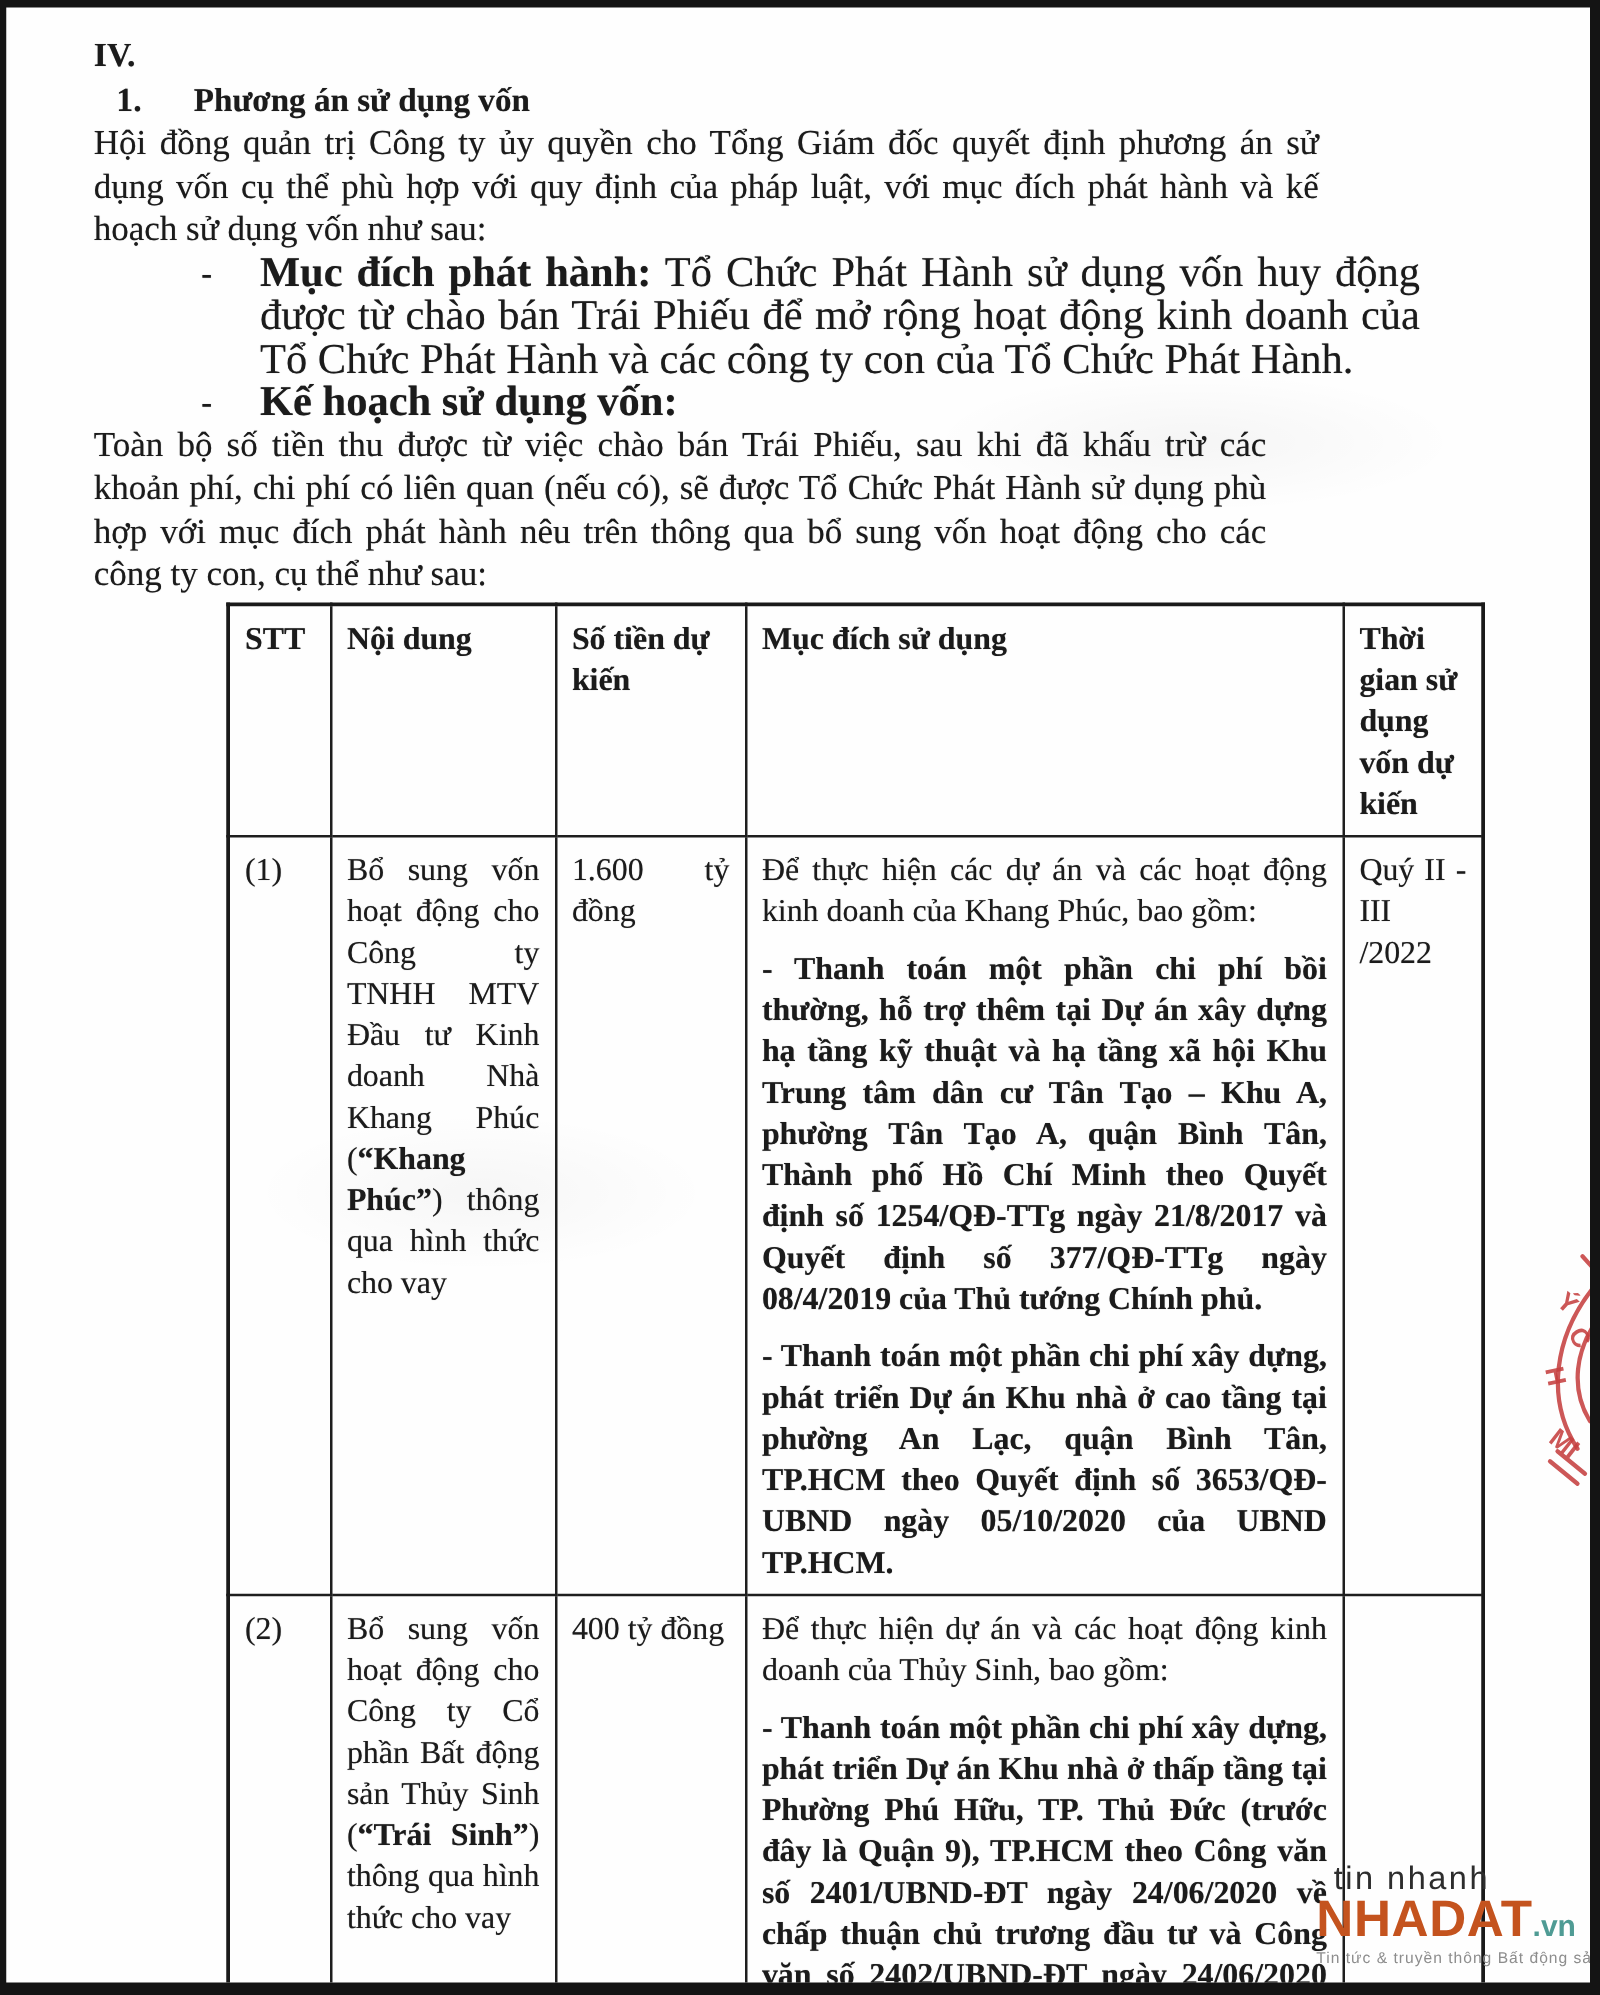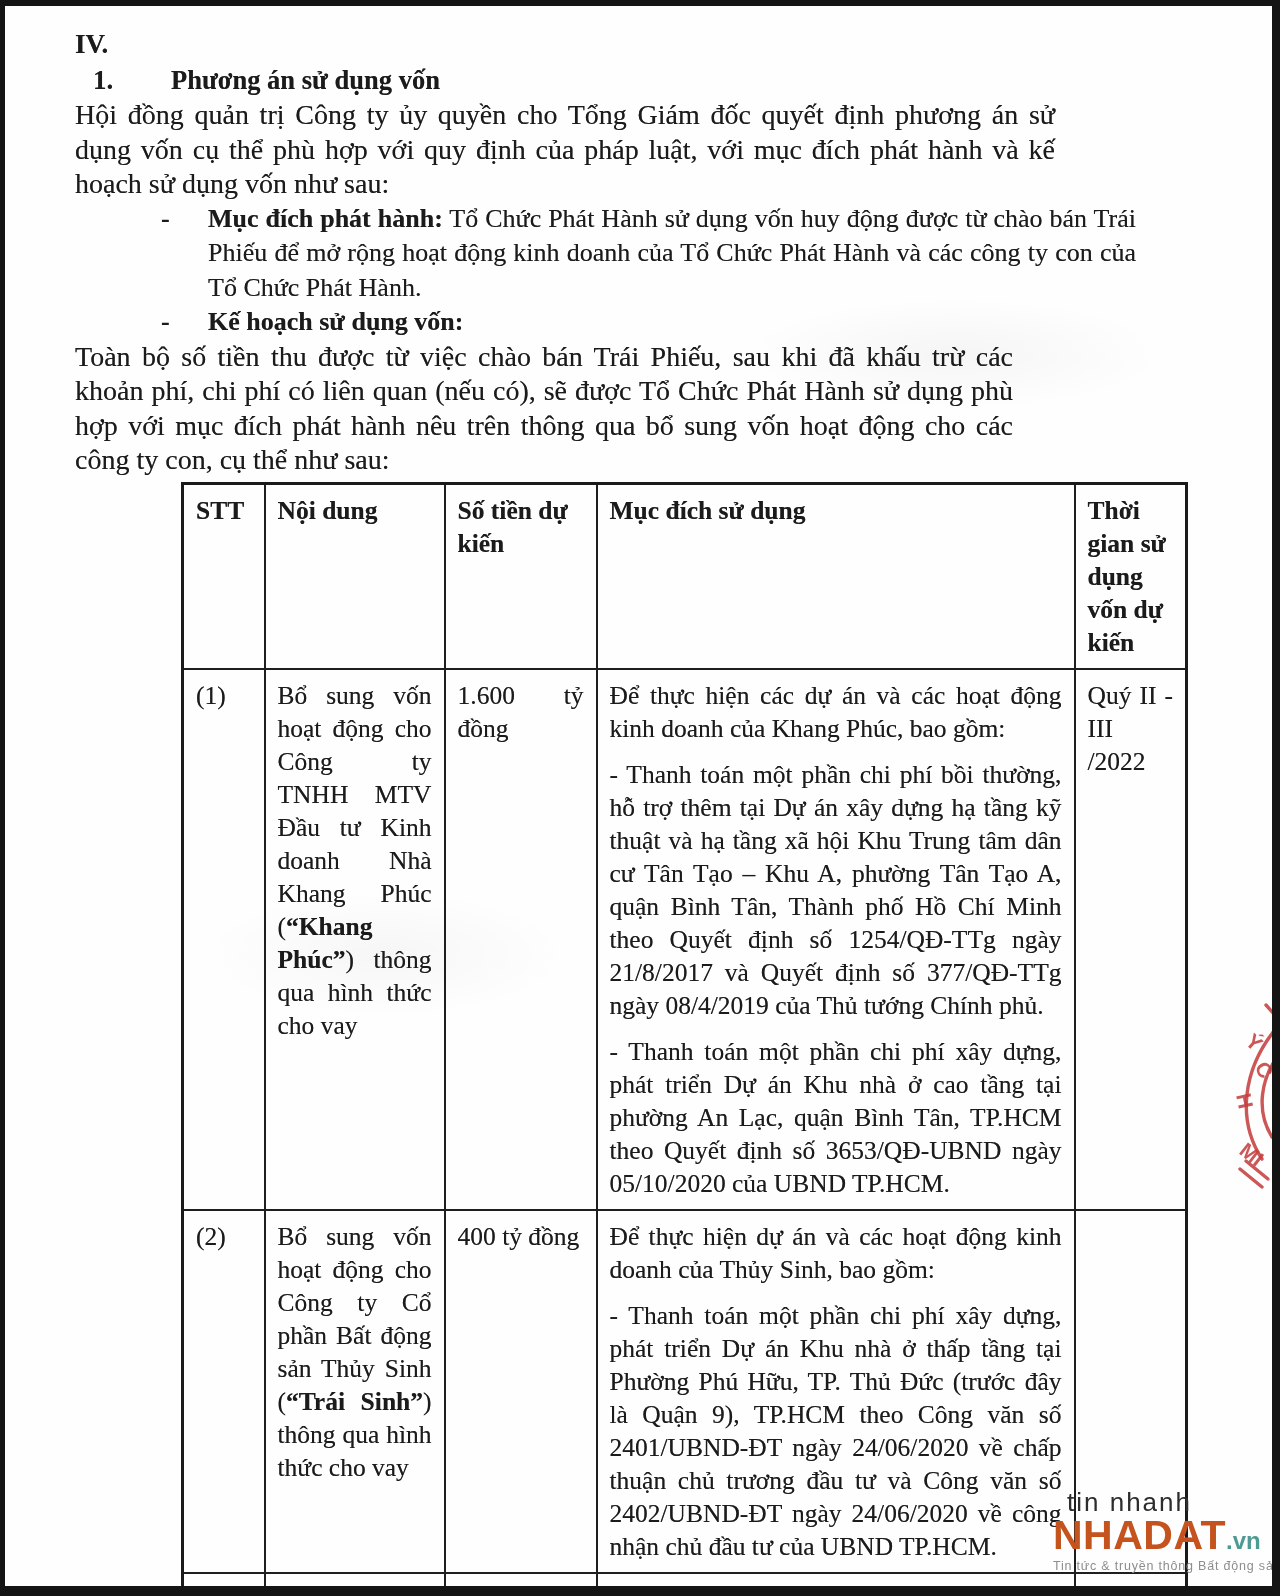--- a/index.html
+++ b/index.html
@@ -13,29 +13,29 @@
       #fefefe;
     border-style:solid;border-color:#141414;
     border-width:6px 8px 10px 5px;
     box-sizing:border-box;
     overflow:hidden;
     font-family:"Liberation Serif","DejaVu Serif",serif;
     color:#1b1b1b;
     text-shadow:0 0 0.6px rgba(20,20,20,0.55);
   }
   .content{padding:20px 100px 0 70px;}
-  .hrow{display:flex;align-items:flex-start;gap:16px;}
+  .hrow{display:flex;align-items:flex-start;}
   .hnum{flex:0 0 80px;font-weight:bold;font-size:27px;line-height:36px;}
   .hnum.sub{padding-left:18px;box-sizing:border-box;}
   .htitle{font-weight:bold;font-size:26.5px;line-height:36px;}
   p.body{margin:0;font-size:28px;line-height:34.5px;text-align:justify;}
   .intro{margin-left:80px;width:980px;}
   .bullet{display:flex;margin-left:86px;}
   .bdash{flex:0 0 47px;font-size:26px;line-height:34.5px;font-weight:bold;}
-  .btext{width:928px;font-size:26px;line-height:34.5px;text-align:justify;}
+  .btext{width:928px;font-size:34px;line-height:34.5px;text-align:justify;}
   .btext b{font-weight:bold;}
   .plan{margin-left:132px;width:938px;}
 
   table.doc{
     border-collapse:collapse;
     margin:4px 0 0 106px;
     width:1004px;
     table-layout:fixed;
     font-size:25.5px;
   }
@@ -51,21 +51,21 @@
   thead tr{height:165px;}
   th{font-weight:bold;text-align:left;padding-top:10px;}
   tr.r1{height:510px;}
   tr.r2{height:342px;}
   tr.rt{height:85px;}
   td.stt{padding-left:16px;}
   td.nd{text-align:justify;padding-left:13px;padding-right:13px;}
   td.st{text-align:justify;padding-left:11px;padding-right:5px;}
   td.md{text-align:justify;padding-left:13px;padding-right:14px;}
   td.md p{margin:0 0 0 0;}
-  td.md p + p{margin-top:13px;}
+  td.md p + p{margin-top:13px;font-weight:bold;}
   td.tg{text-align:justify;padding-left:10px;padding-right:9px;}
   td.bold, .tot{font-weight:bold;}
 
   .logo{
     position:absolute;
     left:1048px;top:1483px;
     width:215px;
     font-family:"Liberation Sans","DejaVu Sans",sans-serif;
     text-shadow:none;
     line-height:1;

